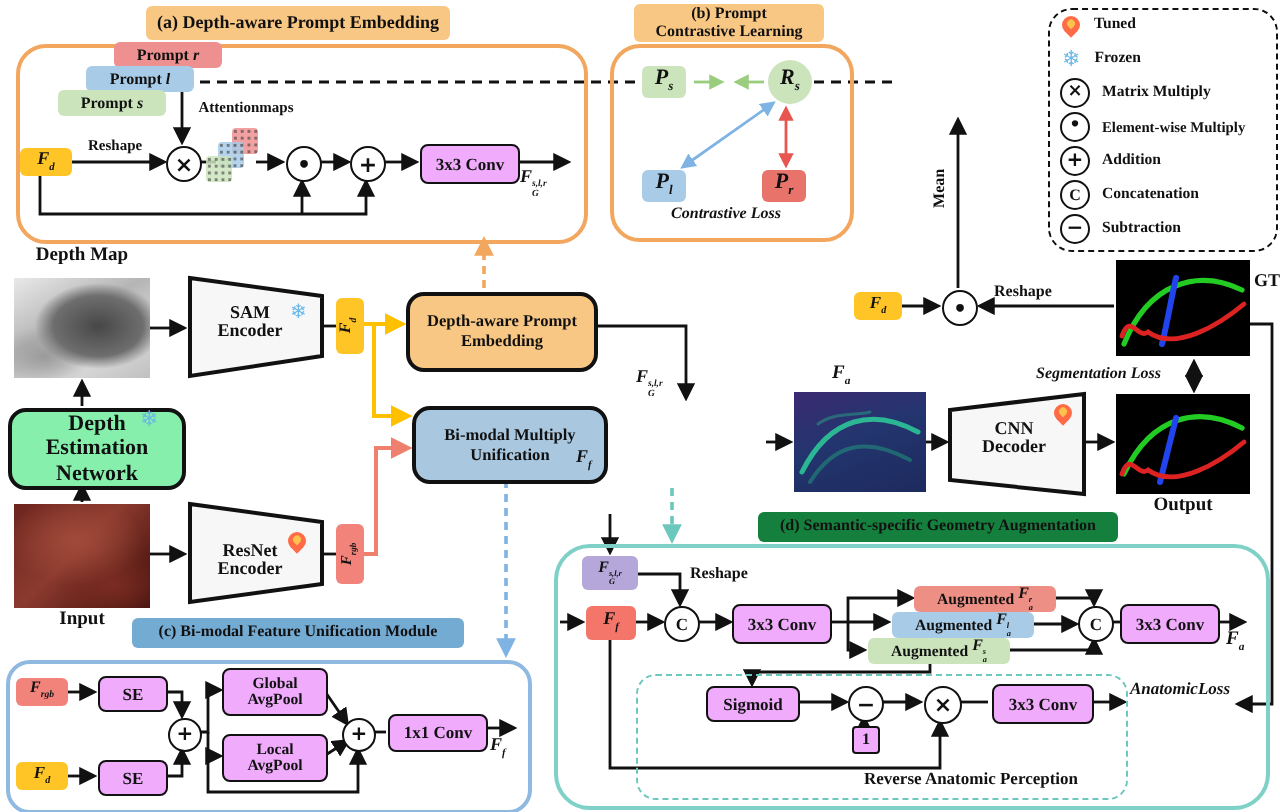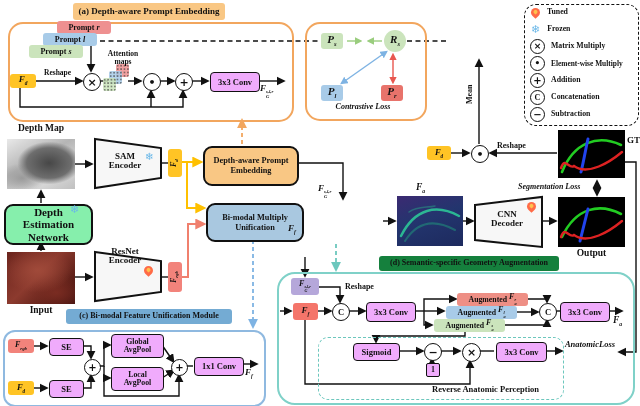--- a/index.html
+++ b/index.html
@@ -154,39 +154,43 @@
     </div>
   <div class="abs lbl" style="left:44px;top:69px;font-size:7.5px;">Reshape</div>
 
   <div class="op abs" style="left:83px;top:73px;width:16px;height:16px;font-size:11px;">
       <span>×</span>
     </div>
 
   <div class="dotsq" style="left:116px;top:64px;background-color:rgba(238,144,144,.85);"></div>
   <div class="dotsq" style="left:109px;top:71px;background-color:rgba(168,203,232,.85);"></div>
   <div class="dotsq" style="left:103px;top:78px;background-color:rgba(203,228,188,.85);"></div>
-  <div class="abs lbl ctr" style="left:100px;top:50px;width:46px;font-size:7.5px;flex-direction:column;">
+  <div class="abs lbl ctr" style="left:100px;top:50px;width:46px;font-size:7.5px;flex-direction:row;">
     <span>Attention</span>
       <span>maps</span>
     </div>
 
   <div class="op abs" style="left:143px;top:73px;width:16px;height:16px;font-size:11px;">
       <span>•</span>
     </div>
   <div class="op abs" style="left:175px;top:73px;width:16px;height:16px;font-size:11px;">
       <span>+</span>
     </div>
   <div class="box abs" style="left:210px;top:72px;width:48px;height:18px;font-size:8.5px;">3x3 Conv</div>
   <span class="m abs" style="left:260px;top:84px;font-size:9px;">
     <span>F</span><span class="stk">
         <span>s,l,r</span>
         <span>G</span>
       </span></span>
 
   <div class="panel" style="left:305px;top:22px;width:118px;height:95px;border:2px solid #F2A65E;"></div>
+  <div class="hdr" style="left:317px;top:2px;width:95px;height:19px;background:#F9C784;font-size:8px;flex-direction:column;">
+    <span>(b) Prompt</span>
+      <span>Contrastive Learning</span>
+    </div>
 
   <div class="tag abs" style="left:321px;top:33px;width:22px;height:16px;background:#CBE4BC;">
     <span class="m" style="font-size:11px;"><span>P</span><sub>s</sub></span>
     </div>
   <div class="tag abs" style="left:384px;top:30px;width:22px;height:22px;background:#CBE4BC;border-radius:50%;">
     <span class="m" style="font-size:11px;"><span>R</span><sub>s</sub></span>
     </div>
   <div class="tag abs" style="left:321px;top:85px;width:22px;height:16px;background:#A8CBE8;">
     <span class="m" style="font-size:11px;"><span>P</span><sub>l</sub></span>
     </div>
@@ -251,21 +255,21 @@
                  radial-gradient(ellipse 60% 50% at 72% 78%, #7a2c22, rgba(0,0,0,0) 70%),
                  linear-gradient(135deg,#6b241d,#8c3a2e 45%,#581c15 80%,#451310);"></div>
   <div class="abs lbl ctr" style="left:7px;top:306px;width:68px;font-size:9.5px;">Input</div>
 
   <div class="abs lbl ctr" style="left:99px;top:152px;width:52px;font-size:9px;flex-direction:column;">
     <span>SAM</span>
       <span>Encoder</span>
     </div>
   <span class="snow abs" style="left:145px;top:152px;font-size:10px;">❄</span>
 
-  <div class="abs lbl ctr" style="left:99px;top:247px;width:52px;font-size:9px;flex-direction:column;">
+  <div class="abs lbl ctr" style="left:99px;top:271px;width:52px;font-size:9px;flex-direction:column;">
     <span>ResNet</span>
       <span>Encoder</span>
     </div>
   <span class="flame abs" style="left:144px;top:266px;">
       <i></i>
     </span>
 
   <div class="tag abs" style="left:168px;top:149px;width:14px;height:28px;background:#FFC425;">
     <span class="m" style="font-size:8px;transform:rotate(-90deg);"><span>F</span><sub>d</sub></span>
     </div>

